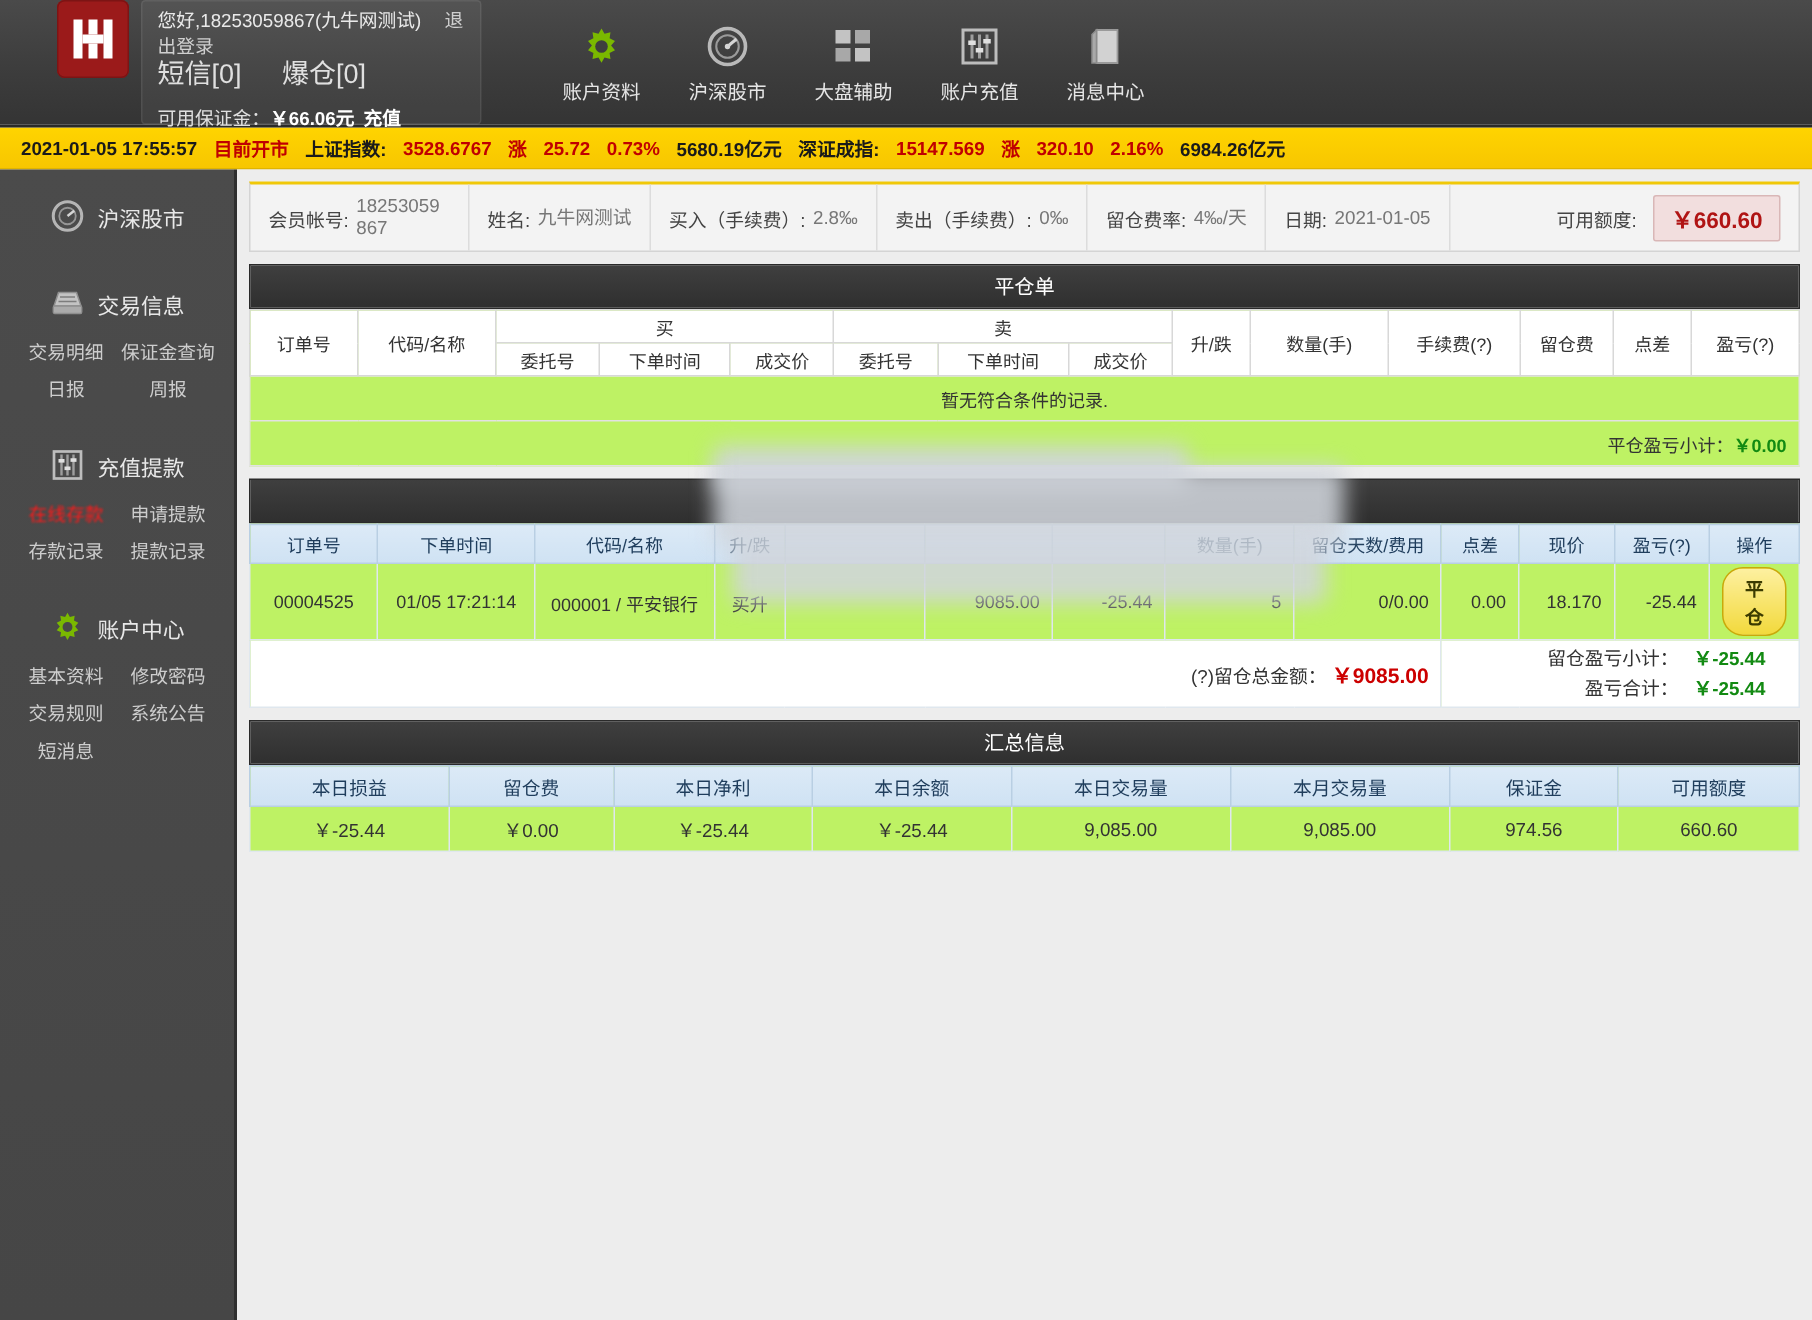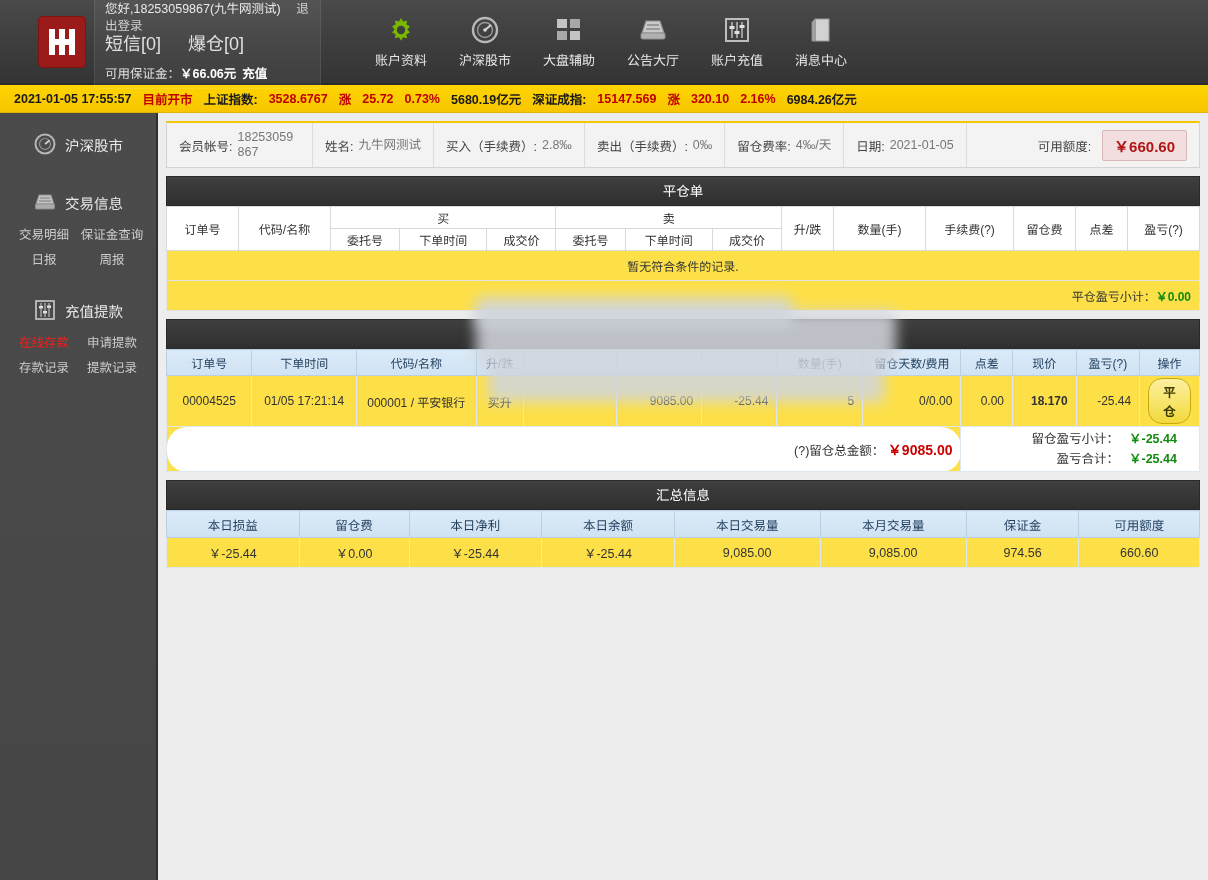--- a/index.html
+++ b/index.html
@@ -11,21 +11,20 @@
     font-family: "Liberation Sans", "DejaVu Sans", sans-serif;
     background: #e8e8e8;
   }
   body { position: relative; }
 
   
   .topbar {
     height: 85px;
     background: linear-gradient(to bottom, #4a4a4a 0%, #3e3e3e 50%, #343434 100%);
     display: flex;
-    align-items: center;
     position: relative;
     border-bottom: 2px solid #2a2a2a;
   }
   .logo-block {
     width: 48px; height: 52px;
     margin-left: 38px;
     background: #9b1a1a;
     border-radius: 5px;
     display: flex; align-items: center; justify-content: center;
     flex: 0 0 auto;
@@ -184,21 +183,21 @@
     height: 30px; line-height: 30px;
     background: linear-gradient(to bottom,#3f3f3f 0%, #2f2f2f 100%);
     color: #fff; font-size: 13.5px;
     text-align: center;
     border: 1px solid #2a2a2a;
   }
 
   table.grid {
     width: 100%;
     border-collapse: collapse;
-    background: #fde047;
+    background: #bef264;
     font-size: 12px;
   }
   table.grid th {
     background: #ffffff;
     border: 1px solid #d8d8d8;
     font-weight: normal;
     color: #333;
     height: 22px;
     padding: 2px 4px;
   }
@@ -210,21 +209,21 @@
   }
   .t-center { text-align: center; }
   .t-right { text-align: right; }
   .empty-row td {
     text-align: center; color: #999; height: 32px; font-size: 12px;
   }
   .subtotal-row td {
     text-align: right; height: 28px; padding-right: 12px; color: #444;
   }
   .money-green { color: #128a12; font-weight: bold; }
-  .price-green { color: #0a8f0a; font-weight: bold; }
+  .price-green { color: #0a8f0a; font-weight: normal; }
   .neg { color: #2b6ab5; }
   .buy-up { color: #d33; }
 
   
   table.hold th {
     background: linear-gradient(to bottom,#dceaf7 0%, #cfe2f3 100%);
     border: 1px solid #b9cfe3;
     color: #1f3d5c;
     height: 26px;
   }
@@ -236,21 +235,21 @@
     border-radius: 14px;
     color: #3b3b00;
     font-weight: bold;
     font-size: 12.5px;
     padding: 3px 10px;
     cursor: pointer;
   }
   .hold-foot td {
     background: #fff; height: 48px; vertical-align: middle;
   }
-  .foot-left { text-align: right; font-size: 12.5px; color: #333; border-radius: 20px; }
+  .foot-left { text-align: right; font-size: 12.5px; color: #333; }
   .foot-left .big { color: #cc0000; font-weight: bold; font-size: 14px; }
   .foot-right { text-align: right; font-size: 12.5px; color: #333; line-height: 20px;}
   .foot-right .ln { display: flex; justify-content: flex-end; gap: 10px; }
   .foot-right .v { color: #128a12; font-weight: bold; min-width: 62px; text-align: left;}
 
   
   table.summary th {
     background: linear-gradient(to bottom,#dceaf7 0%, #cfe2f3 100%);
     border: 1px solid #b9cfe3;
     color: #1f3d5c;
@@ -320,29 +319,20 @@
       <span>沪深股市</span>
     </div>
     <div class="nav-item">
       <svg class="nav-ico" viewBox="0 0 30 30">
         <rect x="3" y="4" width="10" height="9" fill="#c3c3c3"></rect>
         <rect x="16" y="4" width="10" height="9" fill="#a8a8a8"></rect>
         <rect x="3" y="16" width="10" height="9" fill="#a8a8a8"></rect>
         <rect x="16" y="16" width="10" height="9" fill="#c3c3c3"></rect>
       </svg>
       <span>大盘辅助</span>
-    </div>
-    <div class="nav-item">
-      <svg class="nav-ico" viewBox="0 0 30 30">
-        <path d="M4 18 L8 6 H22 L26 18 Z" fill="#c9c9c9" stroke="#8f8f8f" stroke-width="1.2"></path>
-        <rect x="3" y="18" width="24" height="6" rx="1.5" fill="#b0b0b0" stroke="#8f8f8f" stroke-width="1"></rect>
-        <line x1="9" y1="10" x2="21" y2="10" stroke="#7d7d7d" stroke-width="1.2"></line>
-        <line x1="8" y1="14" x2="22" y2="14" stroke="#7d7d7d" stroke-width="1.2"></line>
-      </svg>
-      <span>公告大厅</span>
     </div>
     <div class="nav-item">
       <svg class="nav-ico" viewBox="0 0 30 30">
         <rect x="4" y="4" width="22" height="22" fill="none" stroke="#bdbdbd" stroke-width="2"></rect>
         <line x1="10" y1="7" x2="10" y2="23" stroke="#9e9e9e" stroke-width="2"></line>
         <line x1="15" y1="7" x2="15" y2="23" stroke="#9e9e9e" stroke-width="2"></line>
         <line x1="20" y1="7" x2="20" y2="23" stroke="#9e9e9e" stroke-width="2"></line>
         <rect x="7.5" y="11" width="5" height="3" fill="#e0e0e0"></rect>
         <rect x="12.5" y="16" width="5" height="3" fill="#e0e0e0"></rect>
         <rect x="17.5" y="10" width="5" height="3" fill="#e0e0e0"></rect>
@@ -423,20 +413,36 @@
         <span>充值提款</span>
       </div>
       <div class="side-links">
         <div class="side-link hot">在线存款</div>
         <div class="side-link">申请提款</div>
         <div class="side-link">存款记录</div>
         <div class="side-link">提款记录</div>
       </div>
     </div>
 
+    <div class="side-group">
+      <div class="side-head">
+        <svg class="side-head-ico" viewBox="0 0 24 24">
+          <path d="M12 2.5l1.6 2.8 3.2-.8 -.5 3.2 2.9 1.4 -2.1 2.5 2.1 2.5 -2.9 1.4 .5 3.2 -3.2-.8 -1.6 2.8 -1.6-2.8 -3.2 .8 .5-3.2 -2.9-1.4 2.1-2.5 -2.1-2.5 2.9-1.4 -.5-3.2 3.2 .8z" fill="#7ab800"></path>
+          <circle cx="12" cy="12" r="3.3" fill="#484848"></circle>
+        </svg>
+        <span>账户中心</span>
+      </div>
+      <div class="side-links">
+        <div class="side-link">基本资料</div>
+        <div class="side-link">修改密码</div>
+        <div class="side-link">交易规则</div>
+        <div class="side-link">系统公告</div>
+        <div class="side-link">短消息</div>
+      </div>
+    </div>
 
   </div>
 
   <div class="main">
     <div class="main-inner">
 
       <div class="info-strip">
         <div class="info-cell acctno">
           <span class="lab">会员帐号:</span>
           <span class="val">18253059867</span>

